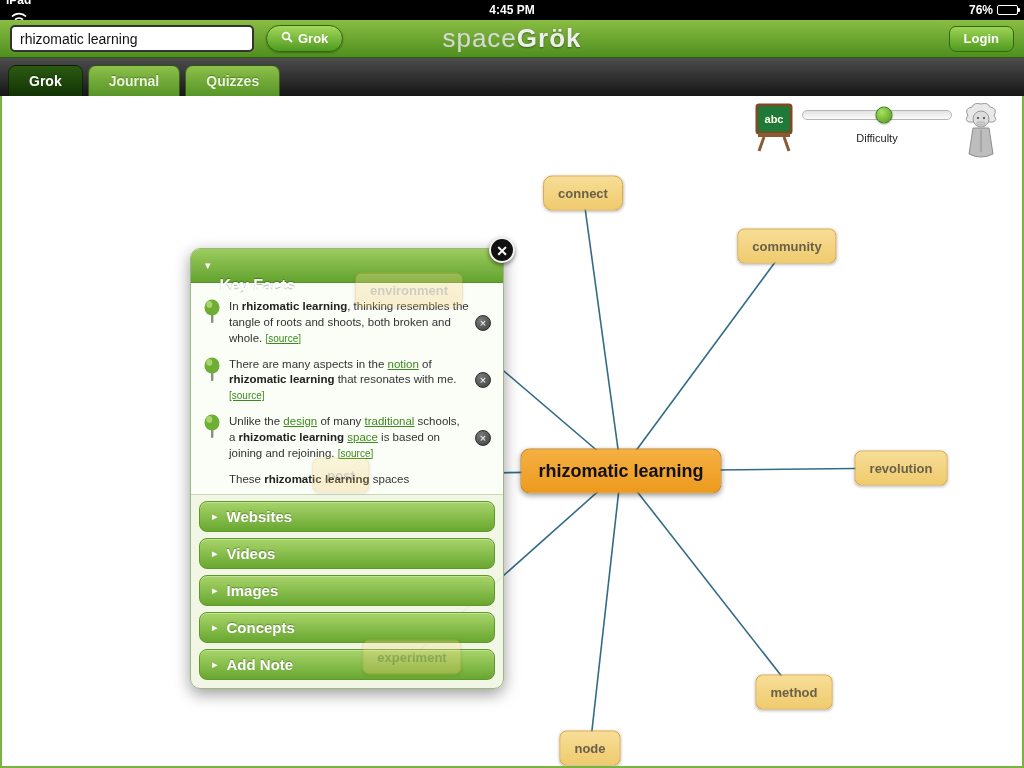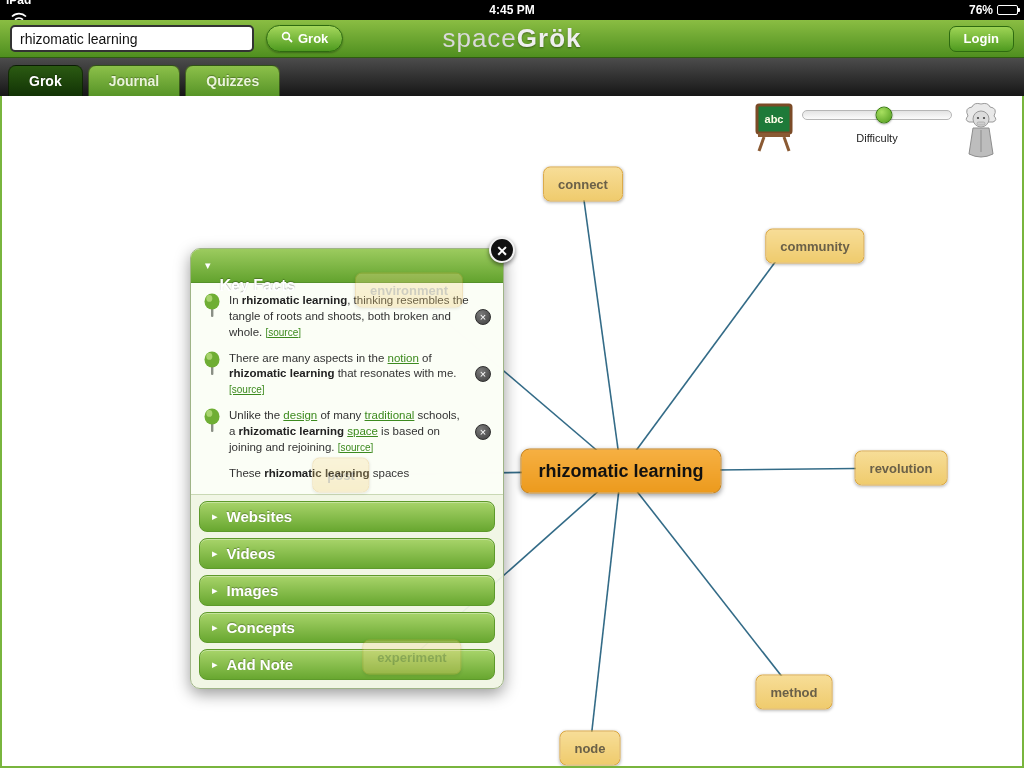--- a/index.html
+++ b/index.html
@@ -62,21 +62,21 @@
   .difficulty-label { margin-top:12px; font-size:11px; color:#222; }
 
   
   .panel { position:absolute; left:188px; top:152px; width:314px; z-index:5;
     background:rgba(240,246,228,.95); border:1px solid #9fb487; border-radius:10px;
     box-shadow:0 5px 16px rgba(0,0,0,.4); padding-bottom:8px; }
   .kf-header { height:34px; border-radius:9px 9px 0 0; background:linear-gradient(#9ccb5f,#63a32e);
     border-bottom:1px solid #55912a; display:flex; align-items:center; padding:0 14px; cursor:pointer; }
   .kf-header .tri, .bar .tri { color:#fff; font-size:11px; margin-right:9px; }
   .kf-header .title { color:#fff; font-size:16px; font-weight:bold; text-shadow:0 -1px 1px rgba(0,0,0,.3);margin-top:40px; }
-  .kf-content { background:rgba(252,254,248,.93); height:212px; overflow:hidden; padding:10px 12px 0 12px;
+  .kf-content { background:rgba(252,254,248,.93); height:212px; overflow:hidden; padding:16px 12px 0 12px;
     border-bottom:1px solid #c9d8b4; }
   .fact { display:flex; align-items:flex-start; margin-bottom:10px; }
   .pin { width:18px; flex:0 0 18px; margin-right:8px; }
   .fact-text { flex:1; font-size:11.5px; line-height:1.38; color:#333; }
   .fact-text .b { font-weight:bold; color:#222; }
   .fact-text .link { color:#3c8a1e; text-decoration:underline; cursor:pointer; }
   .fact-text .small { font-size:10px; }
   .remove { flex:0 0 16px; width:16px; height:16px; margin-left:6px; align-self:center; border-radius:50%;
     background:radial-gradient(circle at 35% 30%, #7a7a7a, #3f3f3f); color:#fff; font-size:11px; line-height:15px;
     text-align:center; cursor:pointer; border:1px solid #2d2d2d; }
@@ -234,22 +234,22 @@
             <span class="tri">▸</span>
             <span class="bar-label">Concepts</span>
           </div>
           <div class="bar">
             <span class="tri">▸</span>
             <span class="bar-label">Add Note</span>
           </div>
         </div>
       <div class="close-btn">✕</div>
     </div>
-  <div class="node" style="left: 581px; top: 88px;">connect</div>
-      <div class="node" style="left: 785px; top: 150px; margin-left: 28px;">community</div>
+  <div class="node" style="left: 581px; top: 97px; border-radius: 9px;">connect</div>
+      <div class="node" style="left: 785px; top: 150px;">community</div>
       <div class="node" style="left: 899px; top: 372px;">revolution</div>
       <div class="node" style="left: 792px; top: 596px;">method</div>
       <div class="node" style="left: 588px; top: 652px;">node</div>
       <div class="node behind" style="left: 407px; top: 194px;">environment</div>
       <div class="node behind" style="left: 339px; top: 379px;">post</div>
       <div class="node behind" style="left: 410px; top: 561px;">experiment</div>
     </div>
 </div>
 
 </body></html>

